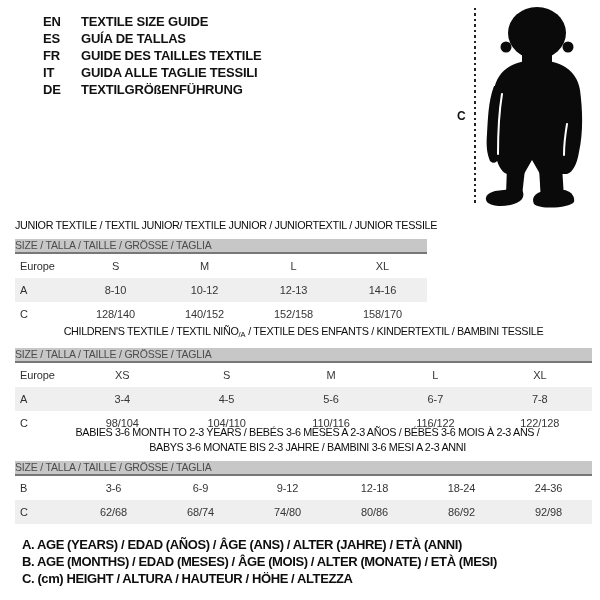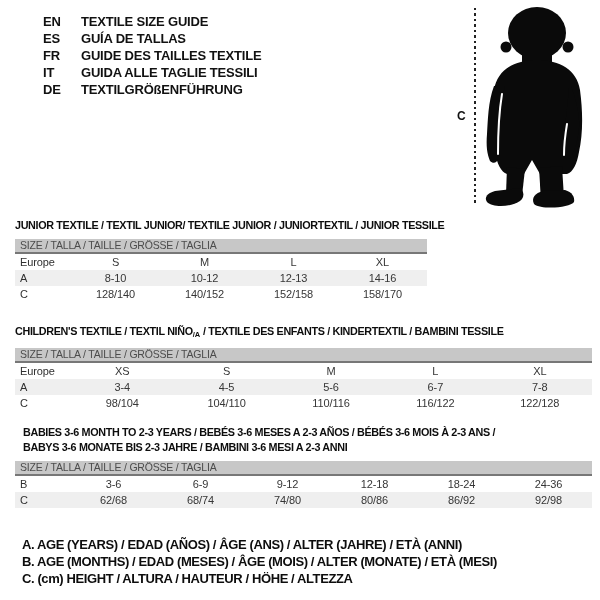--- a/index.html
+++ b/index.html
@@ -19,28 +19,28 @@
   .lang-title{font-weight:700;font-size:13px;letter-spacing:-0.2px;color:#111;white-space:nowrap;}
 
   
   .dashline{left:474px;top:8px;width:2px;height:198px;
     background:repeating-linear-gradient(#222 0 2.5px, transparent 2.5px 5.5px);}
   .c-label{left:457px;top:109px;font-weight:700;font-size:12px;color:#111;}
   .baby{left:478px;top:2px;}
 
   
   .size-table{position:absolute;}
-  .tbl-title{font-weight:700;font-size:10.8px;letter-spacing:-0.35px;color:#0d0d0d;
-    white-space:nowrap;line-height:13px;margin-bottom:7px;}
+  .tbl-title{font-weight:400;font-size:10.8px;letter-spacing:-0.35px;color:#0d0d0d;
+    white-space:nowrap;line-height:13px;margin-bottom:7px;text-align:center;}
   .t3 .tbl-title{line-height:15px;margin-bottom:6px;margin-left:8px;}
   .bar{height:13px;background:#c7c7c7;border-bottom:2px solid #777;
-    font-size:10.5px;line-height:13px;color:#4c4c4c;padding-left:5px;
+    font-size:10.5px;line-height:13px;color:#4c4c4c;
     letter-spacing:-0.2px;white-space:nowrap;}
   table.grid{width:100%;border-collapse:collapse;table-layout:fixed;}
-  .grid td{height:16px;font-size:11px;color:#363636;text-align:center;padding:0;letter-spacing:-0.1px;}
+  .grid td{height:24px;font-size:11px;color:#363636;text-align:center;padding:0;letter-spacing:-0.1px;}
   .grid td.lbl{text-align:left;padding-left:5px;color:#303030;}
   tr.stripe{background:#efefef;}
   .t1{left:15px;top:219px;width:412px;}
   .t2{left:15px;top:325px;width:577px;}
   .t3{left:15px;top:425px;width:577px;}
   .sub{font-size:7.5px;vertical-align:-2px;letter-spacing:0;}
 
   
   .footnotes{left:22px;top:536px;}
   .fn{font-weight:700;font-size:13px;letter-spacing:-0.4px;line-height:17.2px;

